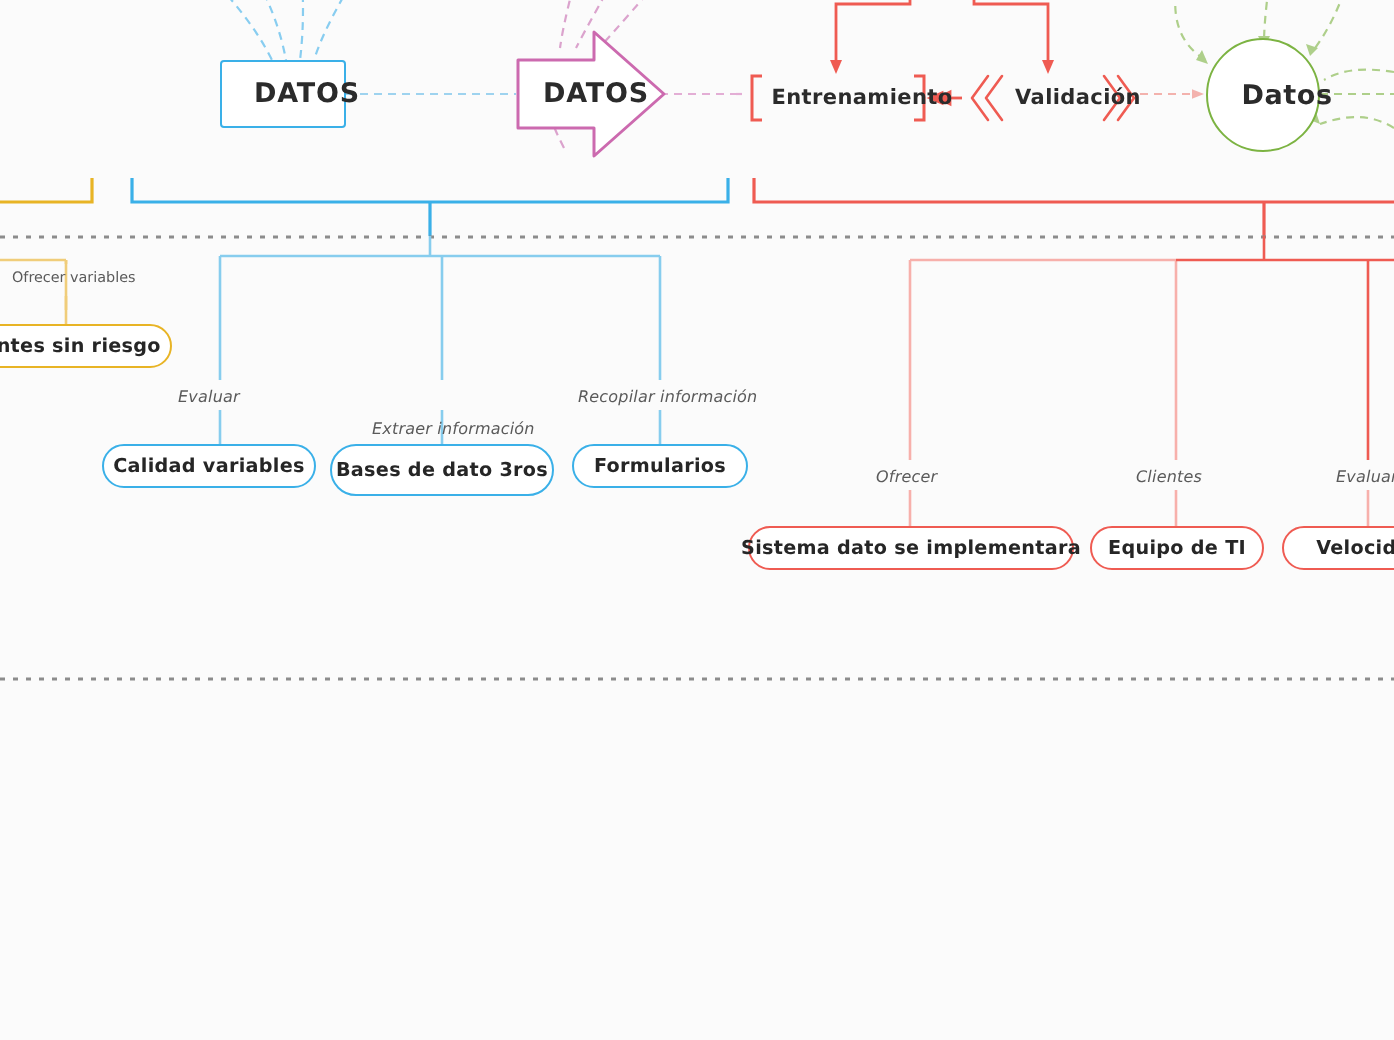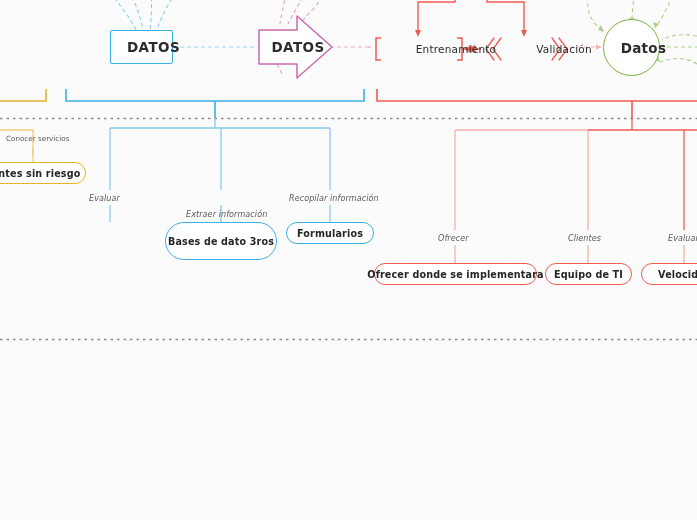--- a/index.html
+++ b/index.html
@@ -24,21 +24,21 @@
   }
   .n-circle{
     border:1.6px solid #7cb342;background:#ffffff;border-radius:50%;
     font-size:13.5px;font-weight:700;letter-spacing:.3px;
   }
   .n-arrow{
     font-size:13.5px;font-weight:700;letter-spacing:.4px;
     background:transparent;border:none;
   }
   .n-plain{
-    font-size:10.5px;font-weight:400;letter-spacing:.2px;background:transparent;margin-left:25px;
+    font-size:10.5px;font-weight:700;letter-spacing:.2px;background:transparent;
   }
 
   
   .pill{
     position:absolute;box-sizing:border-box;
     display:flex;align-items:center;justify-content:center;
     border-radius:999px;background:#ffffff;
     font-size:9.6px;font-weight:700;color:#262626;white-space:nowrap;
     letter-spacing:.15px;
   }
@@ -201,43 +201,46 @@
   <div class="node n-plain" style="left:502px;top:38px;width:50px;height:22px;">
     <span>Validación</span>
   </div>
 
   <div class="node n-circle" style="left:603px;top:19px;width:57px;height:57px;">
     <span>Datos</span>
   </div>
 
   <div class="ghost" style="left:388px;top:68px;"></div>
 
-  <div class="elabel-sm" style="left:6px;top:134px;">Conocer servicios</div>
+  <div class="elabel-sm" style="left:6px;top:134px;">Ofrecer variables</div>
 
   <div class="pill pill-yellow" style="left:-28px;top:162px;width:114px;height:22px;">
     <span>Clientes sin riesgo</span>
   </div>
 
   <div class="elabel" style="left:89px;top:194px;">Evaluar</div>
   <div class="elabel" style="left:186px;top:194px;margin-top:16px;">Extraer información</div>
   <div class="elabel" style="left:289px;top:194px;text-align:right;">Recopilar información</div>
 
-  <div class="pill pill-blue" style="left:165px;top:222px;width:112px;height:38px;text-align:right;">
+  <div class="pill pill-blue" style="left:51px;top:222px;width:107px;height:22px;">
+    <span>Calidad variables</span>
+  </div>
+  <div class="pill pill-blue" style="left:165px;top:222px;width:112px;height:26px;text-align:right;">
     <span>Bases de dato 3ros</span>
   </div>
   <div class="pill pill-blue" style="left:286px;top:222px;width:88px;height:22px;text-align:center;">
     <span>Formularios</span>
   </div>
 
   <div class="elabel" style="left:438px;top:234px;">Ofrecer</div>
   <div class="elabel" style="left:568px;top:234px;">Clientes</div>
   <div class="elabel" style="left:668px;top:234px;">Evaluar</div>
 
   <div class="pill pill-red" style="left:374px;top:263px;width:163px;height:22px;">
-    <span>Ofrecer donde se implementara</span>
+    <span>Sistema dato se implementara</span>
   </div>
   <div class="pill pill-red" style="left:545px;top:263px;width:87px;height:22px;">
     <span>Equipo de TI</span>
   </div>
   <div class="pill pill-red" style="left:641px;top:263px;width:88px;height:22px;">
     <span>Velocidad</span>
   </div>
 
 </div>
 

